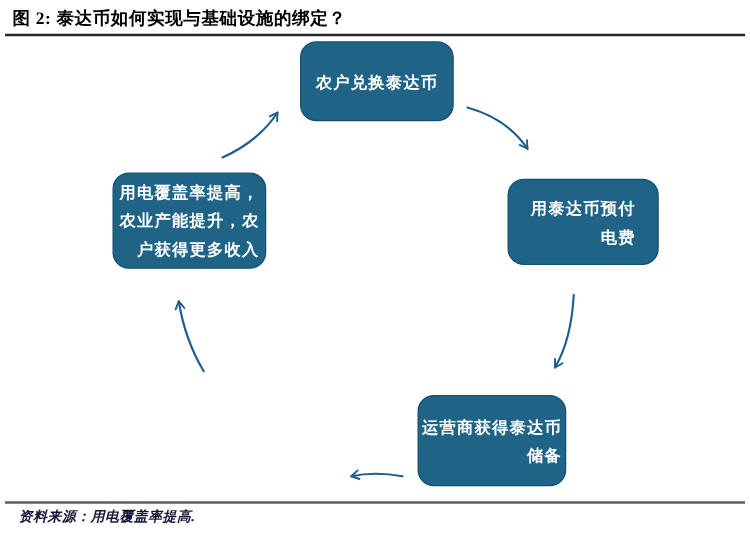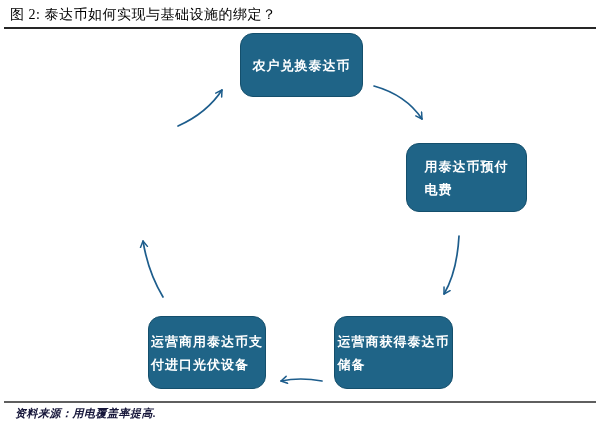--- a/index.html
+++ b/index.html
@@ -14,21 +14,21 @@
     background: #ffffff;
     overflow: hidden;
     font-family: "Liberation Serif", "DejaVu Serif", serif;
   }
   .fig-title {
     position: absolute;
     left: 10px;
     top: 6px;
     width: 580px;
     font-size: 14px;
-    font-weight: normal;
+    font-weight: bold;
     color: var(--title-text, #000000);
     letter-spacing: 0.5px;
     white-space: nowrap;
   }
   .rule {
     position: absolute;
     left: 4px;
     width: 592px;
   }
   .rule-top {
@@ -63,21 +63,21 @@
   }
   .box {
     position: absolute;
     box-sizing: border-box;
     background: var(--box-fill, #1f6487);
     border: 1px solid var(--box-border, #144f6c);
     border-radius: 13px;
     display: flex;
     align-items: center;
     justify-content: center;
-    text-align: left;
+    text-align: right;
   }
   .box .label {
     color: var(--box-text, #ffffff);
     font-size: 13px;
     font-weight: bold;
     line-height: 23px;
     white-space: pre-line;
     letter-spacing: 1px;
   }
   .box-top          { left: 240px; top: 33px;  width: 123px; height: 64px; }
@@ -124,22 +124,23 @@
   <div class="box box-right">
     <span class="label">用泰达币预付
 电费</span>
   </div>
 
   <div class="box box-bottom-right">
     <span class="label">运营商获得泰达币
 储备</span>
   </div>
 
-  <div class="box box-bottom-left">
-    <span class="label">运营商用泰达币支
-付进口光伏设备</span>
+
+  <div class="box box-left">
+    <span class="label">用电覆盖率提高，
+农业产能提升，农
+户获得更多收入</span>
   </div>
-
 
   <div class="rule rule-bottom"></div>
   <div class="source">资料来源：用电覆盖率提高.</div>
 
 </div>
 
 </body></html>

